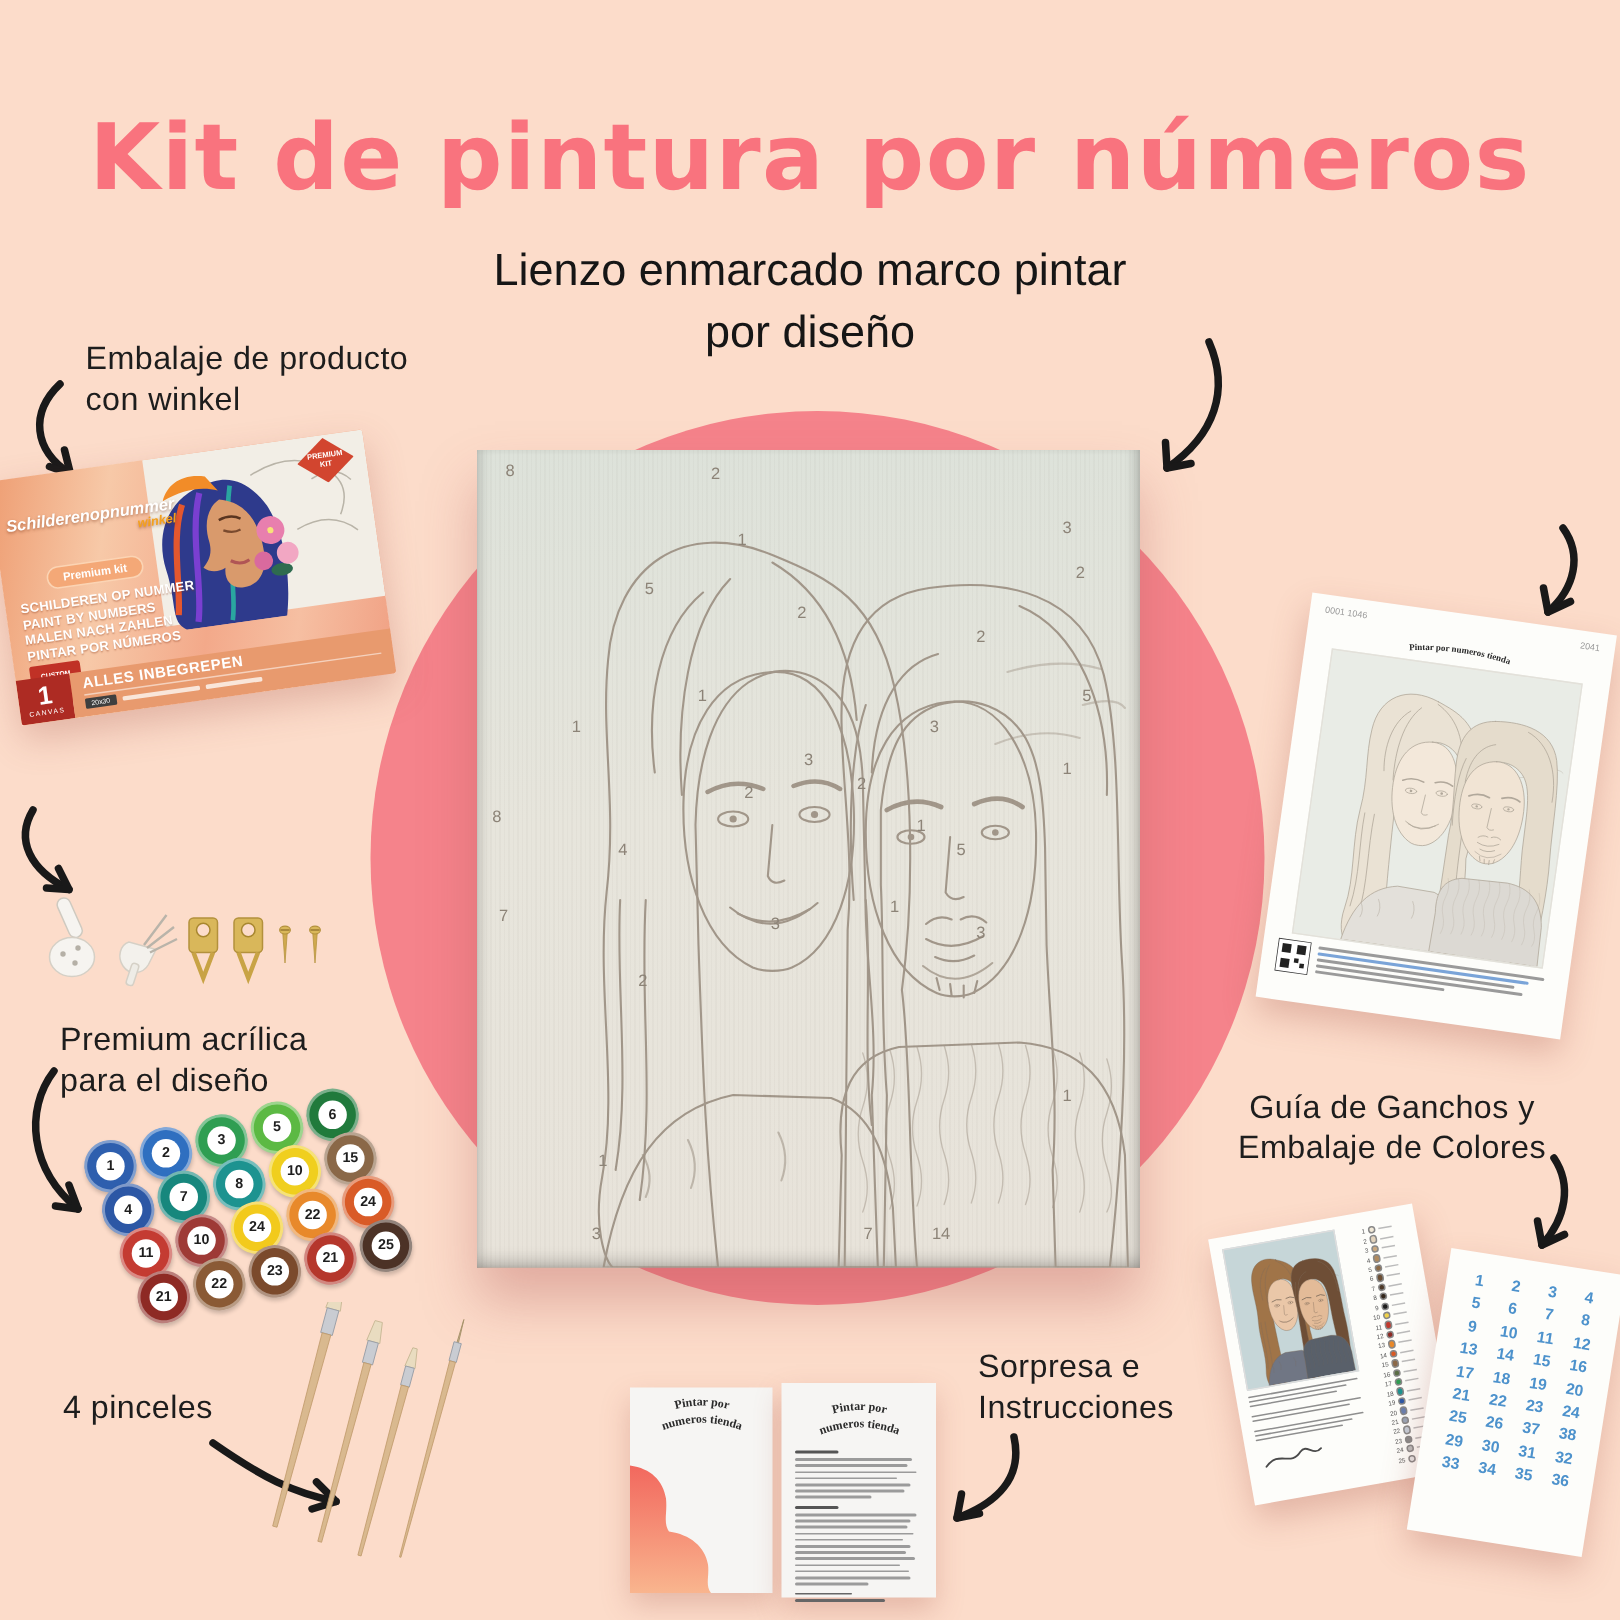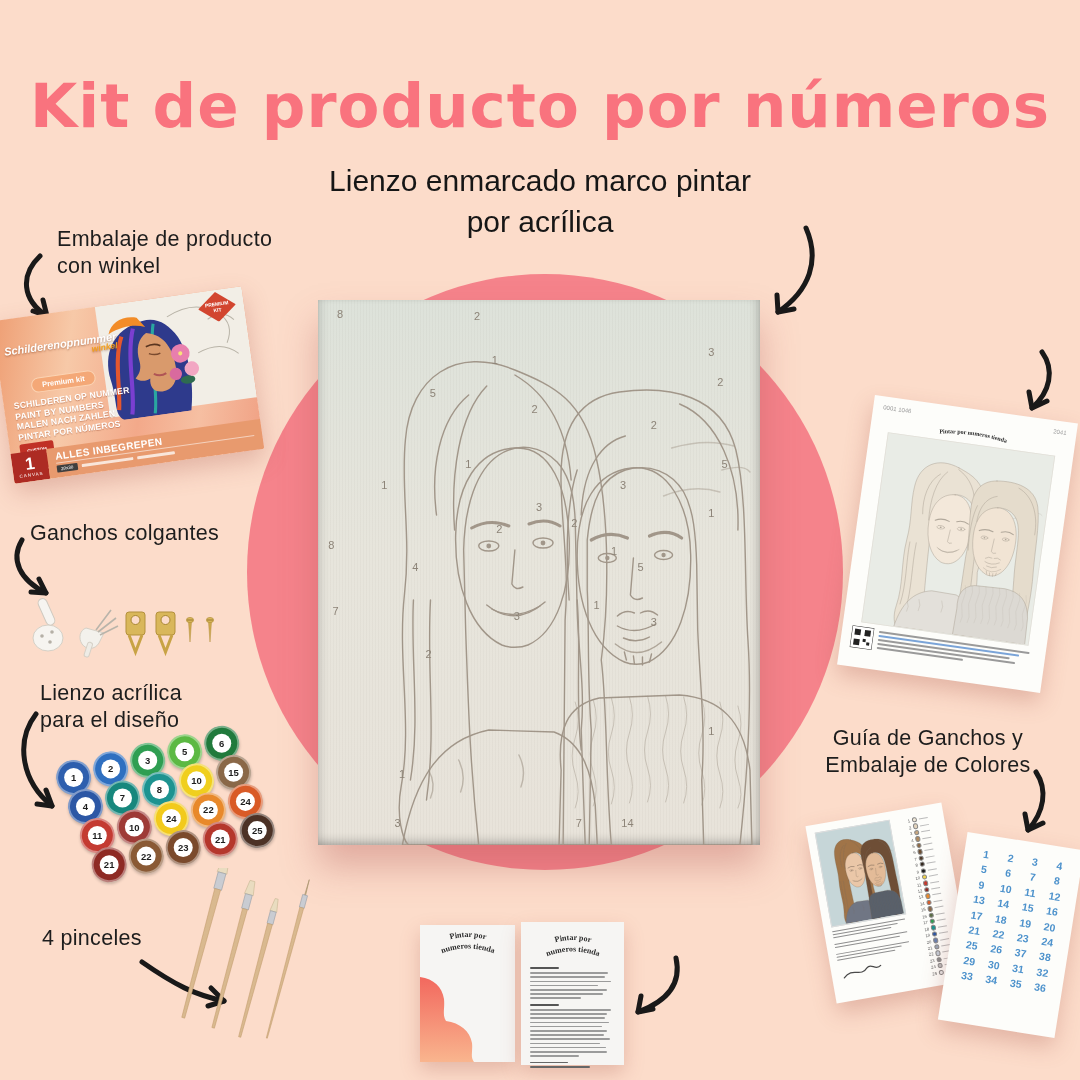--- a/index.html
+++ b/index.html
@@ -181,37 +181,39 @@
             <path d="M382,399 q6,18 0,36 q-6,18 0,36 q6,18 0,34"></path>
           <path d="M400,402 q6,18 0,36 q-6,18 0,36 q6,18 0,34"></path>
             <path d="M418,406 q6,18 0,36 q-6,18 0,36 q6,18 0,30"></path>
         </g>
       </g>
     </symbol>
   </svg>
 
   <div id="big-circle" class="abs"></div>
 
-  <div id="title" class="abs">Kit de producto por números</div>
+  <div id="title" class="abs">Kit de pintura por números</div>
   <div id="subtitle" class="abs">
     <span>Lienzo enmarcado marco pintar</span><br>
-    <span>por acrílica</span>
+    <span>por diseño</span>
   </div>
 
   <div id="lbl-packaging" class="abs note">
     <span>Embalaje de producto</span><br>
     <span>con winkel</span></div>
-  <div id="lbl-hooks" class="abs note">Ganchos colgantes</div>
   <div id="lbl-paint" class="abs note">
-    <span>Lienzo acrílica</span><br>
+    <span>Premium acrílica</span><br>
     <span>para el diseño</span></div>
   <div id="lbl-guide" class="abs note">
     <span>Guía de Ganchos y</span><br>
     <span>Embalaje de Colores</span></div>
   <div id="lbl-brushes" class="abs note">4 pinceles</div>
+  <div id="lbl-surprise" class="abs note">
+    <span>Sorpresa e</span><br>
+    <span>Instrucciones</span></div>
 
   <svg id="arrows" class="abs">
     <g>
         <path d="M40,256 C20,275 22,300 47,316"></path>
         <path d="M33,311 L47,316 L43,300"></path>
       </g>
     <g>
         <path d="M806,228 C820,260 810,290 778,312"></path>
         <path d="M777,295 L778,312 L794,309"></path>
       </g>

